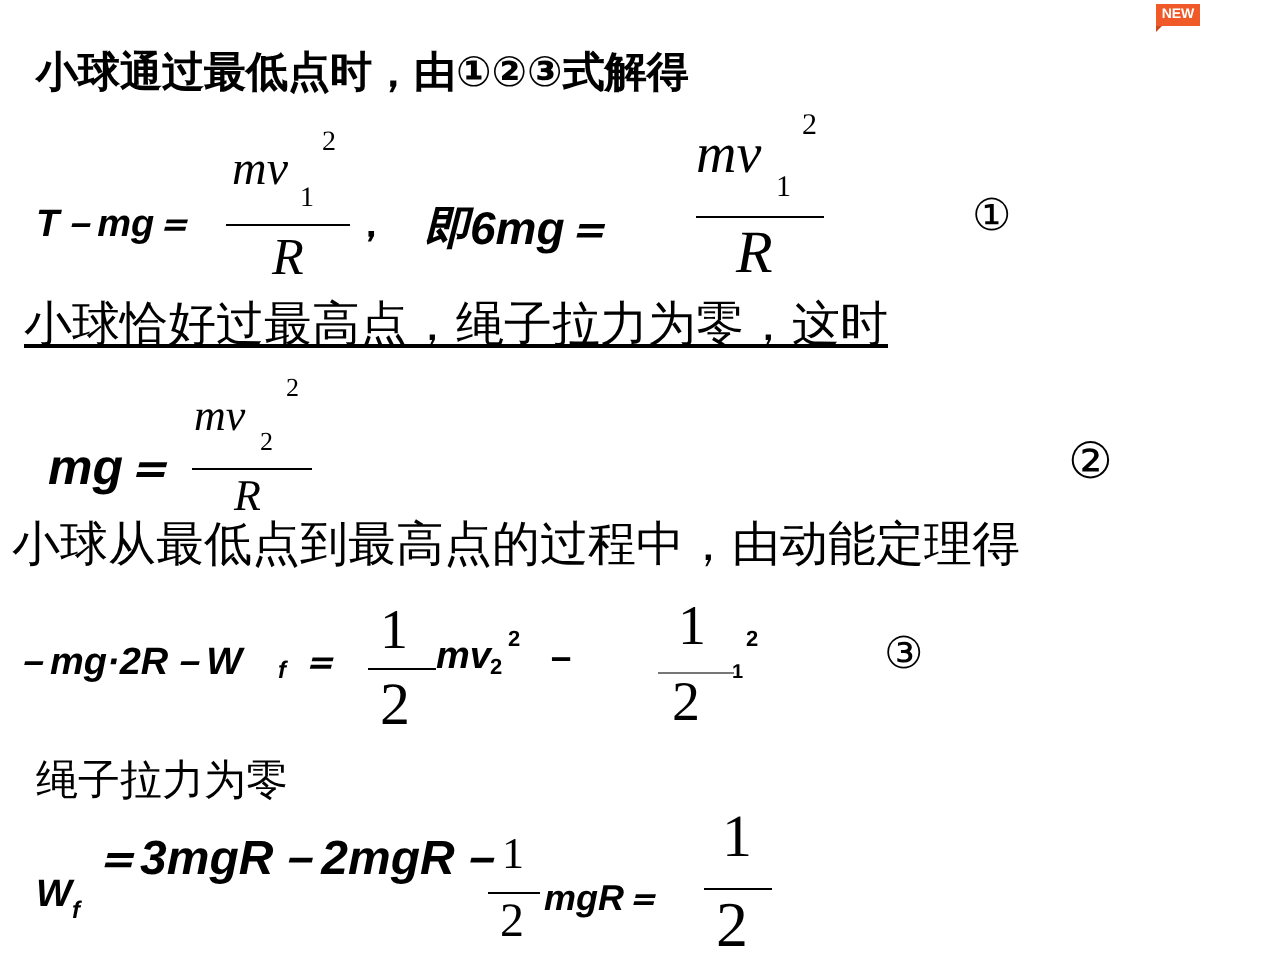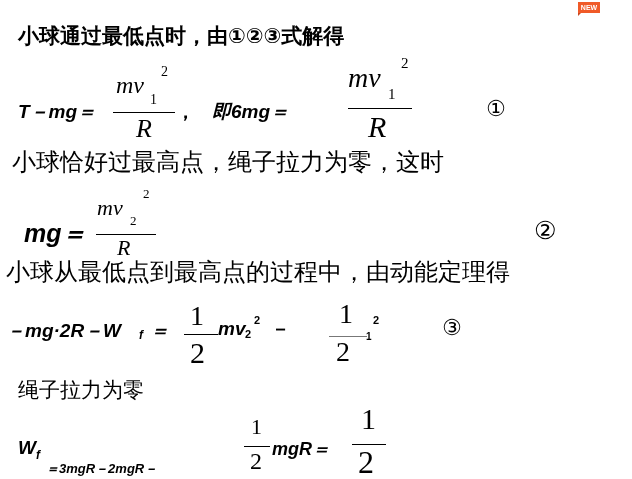--- a/index.html
+++ b/index.html
@@ -26,30 +26,30 @@
 <div class="abs cn-bold" style="left:18px;top:22px;font-size:21px;">小球通过最低点时，由①②③式解得</div>
 
 <div>
   <div class="abs eq" style="left:18px;top:99px;font-size:19px;">T－mg＝</div>
   <div class="abs serif-i" style="left:116px;top:72px;font-size:24px;">mv</div>
   <div class="abs serif" style="left:150px;top:92px;font-size:14px;">1</div>
   <div class="abs serif" style="left:161px;top:64px;font-size:14px;">2</div>
   <div class="hline" style="left:113px;top:112px;width:62px;"></div>
   <div class="abs serif-i" style="left:136px;top:114px;font-size:26px;">R</div>
   <div class="abs cn-bold" style="left:176px;top:99px;font-size:19px;">，</div>
-  <div class="abs eq" style="left:212px;top:99px;font-size:19px;">即6mg＝</div>
+  <div class="abs eq" style="left:212px;top:99px;font-size:23px;">即6mg＝</div>
   <div class="abs serif-i" style="left:348px;top:62px;font-size:28px;">mv</div>
   <div class="abs serif" style="left:388px;top:86px;font-size:15px;">1</div>
   <div class="abs serif" style="left:401px;top:55px;font-size:15px;">2</div>
   <div class="hline" style="left:348px;top:108px;width:64px;"></div>
   <div class="abs serif-i" style="left:368px;top:110px;font-size:30px;">R</div>
   <div class="abs circ" style="left:486px;top:96px;font-size:22px;">①</div>
 </div>
 
-<div class="abs cn" style="left:12px;top:146px;font-size:24px;">小球恰好过最高点，绳子拉力为零，这时</div>
+<div class="abs cn" style="left:12px;top:146px;font-size:24px;text-decoration:underline;">小球恰好过最高点，绳子拉力为零，这时</div>
 
 <div>
   <div class="abs eq" style="left:12px;top:217px;font-size:25px;margin-left:12px;">mg＝</div>
   <div class="abs serif-i" style="left:97px;top:195px;font-size:22px;">mv</div>
   <div class="abs serif" style="left:130px;top:213px;font-size:13px;">2</div>
   <div class="abs serif" style="left:143px;top:186px;font-size:13px;">2</div>
   <div class="hline" style="left:96px;top:234px;width:60px;"></div>
   <div class="abs serif-i" style="left:117px;top:235px;font-size:22px;">R</div>
   <div class="abs circ" style="left:534px;top:216px;font-size:25px;">②</div>
 </div>
@@ -73,21 +73,21 @@
   <div class="abs eqn" style="left:366px;top:331px;font-size:10px;">1</div>
   <div class="abs eqn" style="left:373px;top:314px;font-size:11px;">2</div>
   <div class="abs circ" style="left:442px;top:315px;font-size:22px;">③</div>
 </div>
 
 <div class="abs cn" style="left:18px;top:376px;font-size:21px;">绳子拉力为零</div>
 
 <div>
   <div class="abs eq" style="left:18px;top:437px;font-size:19px;">W</div>
   <div class="abs eq" style="left:36px;top:448px;font-size:12px;">f</div>
-  <div class="abs eq" style="left:46px;top:460px;font-size:13px;">＝3mgR－2mgR－</div>
+  <div class="abs eq" style="left:46px;top:413px;font-size:24px;">＝3mgR－2mgR－</div>
   <div class="abs serif" style="left:251px;top:414px;font-size:22px;">1</div>
   <div class="hline" style="left:244px;top:446px;width:26px;"></div>
   <div class="abs serif" style="left:250px;top:448px;font-size:24px;">2</div>
   <div class="abs eq" style="left:272px;top:437px;font-size:18px;">mgR＝</div>
   <div class="abs serif" style="left:361px;top:402px;font-size:30px;">1</div>
   <div class="hline" style="left:352px;top:444px;width:34px;"></div>
   <div class="abs serif" style="left:358px;top:444px;font-size:32px;">2</div>
   <div class="abs eq" style="left:388px;top:437px;font-size:19px;margin-top:40px;">mgR.</div>
 </div>
 

